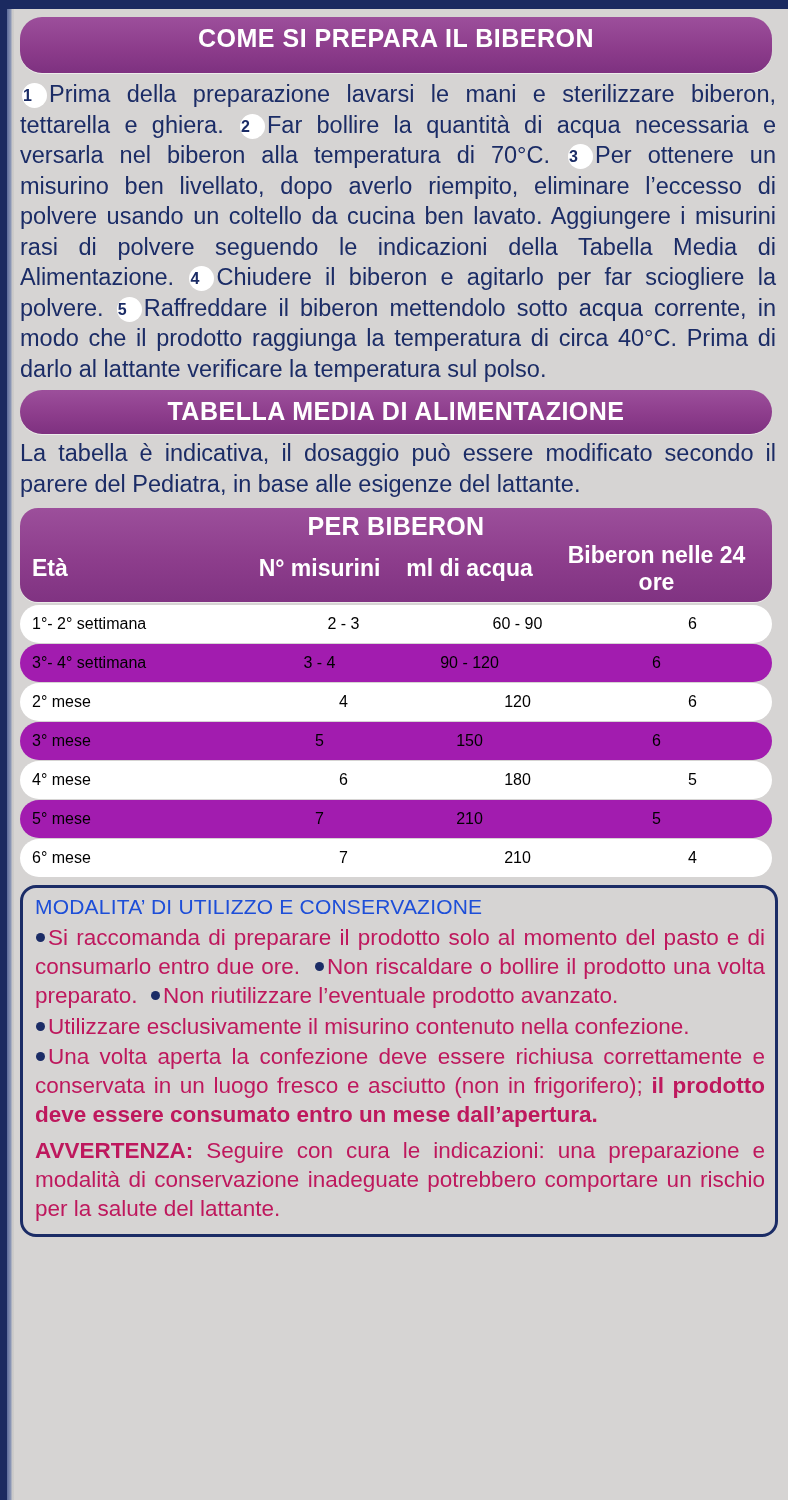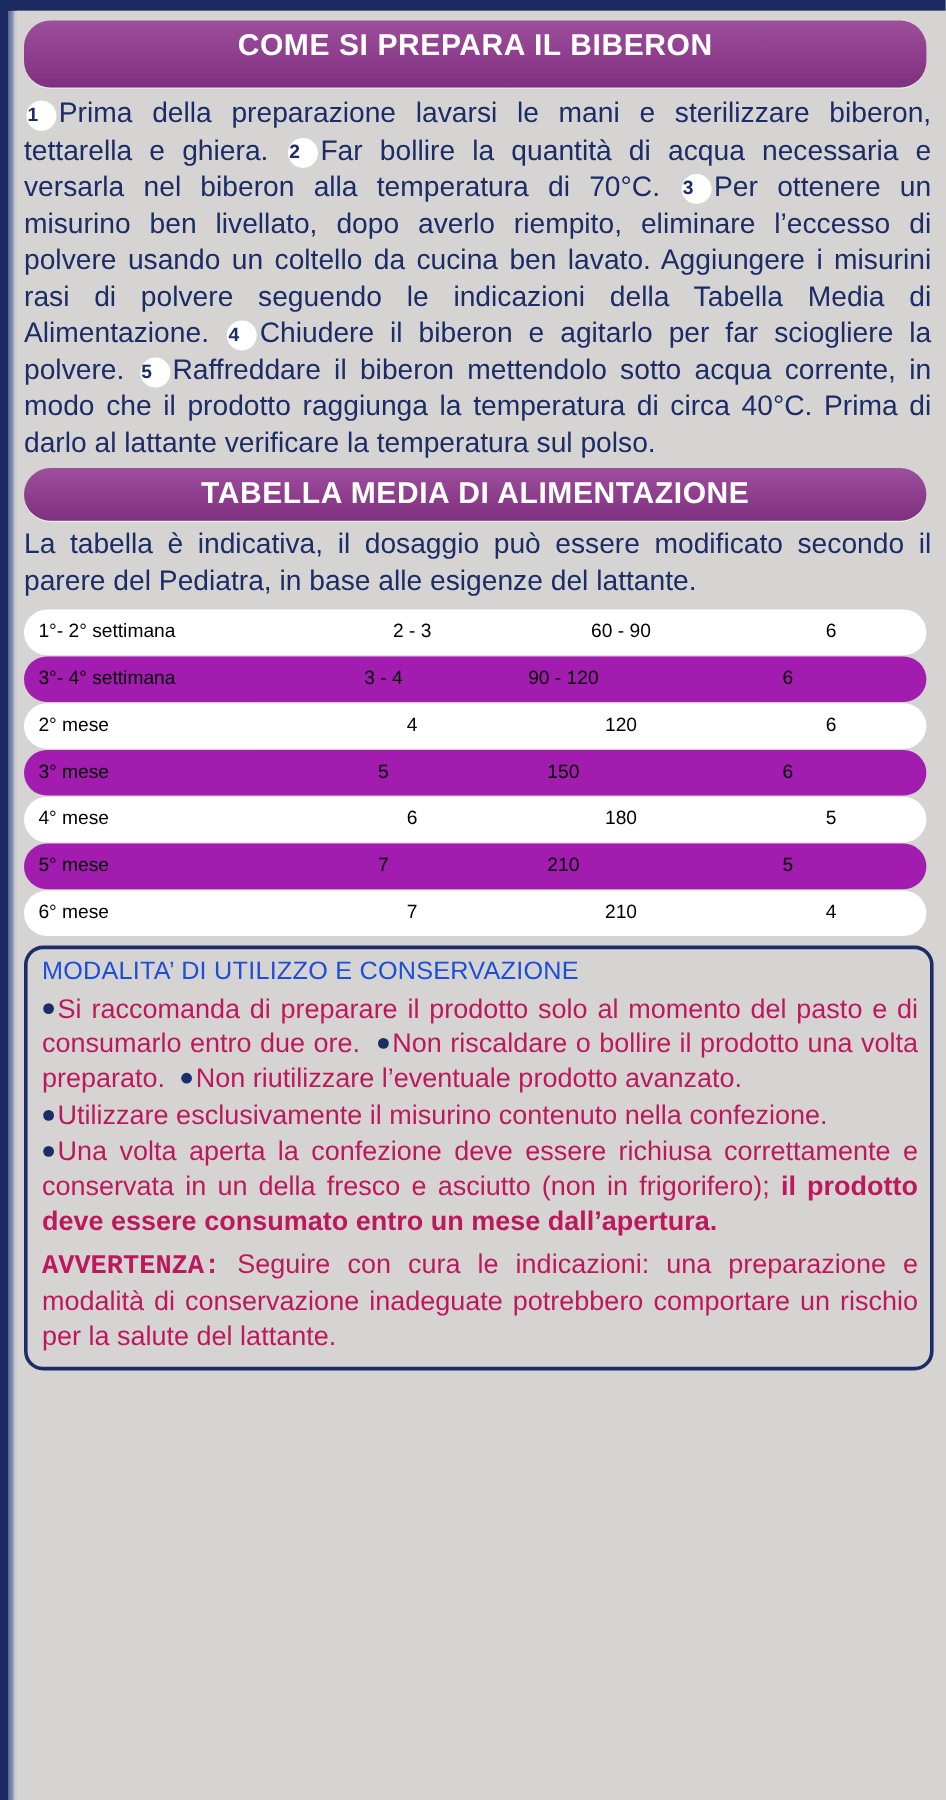--- a/index.html
+++ b/index.html
@@ -163,21 +163,21 @@
     text-align-last: left;
   }
   .bullet {
     display: inline-block;
     width: 9px; height: 9px;
     border-radius: 50%;
     background: #1b2c66;
     margin: 0 3px 0 1px;
     vertical-align: 3px;
   }
-  .warn-label { font-weight: bold; font-family: Liberation Mono, monospace; }
+  .warn-label { font-weight: bold; }
 </style>
 </head>
 <body>
 
 <div class="page">
   <div class="topbar"></div>
 
   <div class="inner">
 
     <div class="banner banner-main">COME SI PREPARA IL BIBERON</div>
@@ -188,20 +188,29 @@
       <span class="step">3</span><span>Per ottenere un misurino ben livellato, dopo averlo riempito, eliminare l’eccesso di polvere usando un coltello da cucina ben lavato. Aggiungere i misurini rasi di polvere seguendo le indicazioni della Tabella Media di Alimentazione.</span>
       <span class="step">4</span><span>Chiudere il biberon e agitarlo per far sciogliere la polvere.</span>
       <span class="step">5</span><span>Raffreddare il biberon mettendolo sotto acqua corrente, in modo che il prodotto raggiunga la temperatura di circa 40°C. Prima di darlo al lattante verificare la temperatura sul polso.</span>
     </div>
 
     <div class="banner banner-main2">TABELLA MEDIA DI ALIMENTAZIONE</div>
 
     <div class="para justify">La tabella è indicativa, il dosaggio può essere modificato secondo il parere del Pediatra, in base alle esigenze del lattante.</div>
 
     <div class="table-wrap">
+      <div class="t-head">
+        <div class="t-head-title">PER BIBERON</div>
+        <div class="t-row">
+          <div class="c-age">Età</div>
+          <div class="c-sc">N° misurini</div>
+          <div class="c-ml">ml di acqua</div>
+          <div class="c-btl">Biberon nelle 24 ore</div>
+        </div>
+      </div>
 
       <div class="t-body">
         <div class="t-data-row odd">
           <div class="c-age">1°- 2° settimana</div>
           <div class="c-sc">2 - 3</div>
           <div class="c-ml">60 - 90</div>
           <div class="c-btl">6</div>
         </div>
         <div class="t-data-row even">
           <div class="c-age">3°- 4° settimana</div>
@@ -250,21 +259,21 @@
         <span class="bullet"></span><span>Si raccomanda di preparare il prodotto solo al momento del pasto e di consumarlo entro due ore.</span>&nbsp;
         <span class="bullet"></span><span>Non riscaldare o bollire il prodotto una volta preparato.</span>&nbsp;
         <span class="bullet"></span><span>Non riutilizzare l’eventuale prodotto avanzato.</span>
       </p>
 
       <p>
         <span class="bullet"></span><span>Utilizzare esclusivamente il misurino contenuto nella confezione.</span>
       </p>
 
       <p>
-        <span class="bullet"></span><span>Una volta aperta la confezione deve essere richiusa correttamente e conservata in un della fresco e asciutto (non in frigorifero); </span><b>il prodotto deve essere consumato entro un mese dall’apertura.</b>
+        <span class="bullet"></span><span>Una volta aperta la confezione deve essere richiusa correttamente e conservata in un luogo fresco e asciutto (non in frigorifero); </span><b>il prodotto deve essere consumato entro un mese dall’apertura.</b>
       </p>
 
       <p style="margin-top:6px;">
         <b class="warn-label">AVVERTENZA:</b><span> Seguire con cura le indicazioni: una preparazione e modalità di conservazione inadeguate potrebbero comportare un rischio per la salute del lattante.</span>
       </p>
     </div>
 
   </div>
 </div>
 

